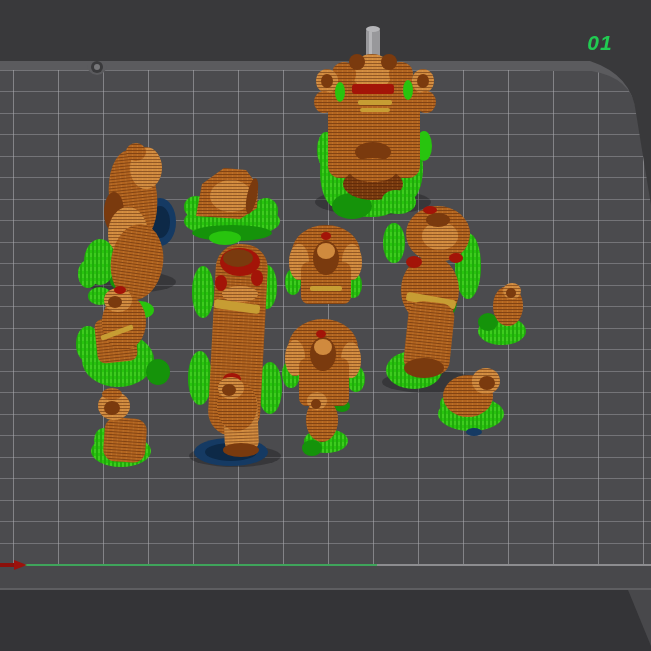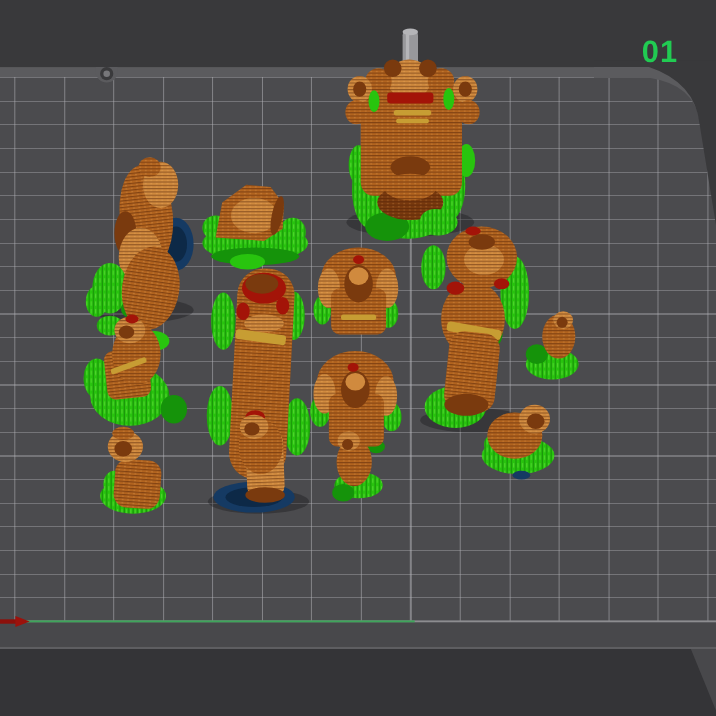--- a/index.html
+++ b/index.html
@@ -34,21 +34,21 @@
   .apron-corner{position:absolute;left:620px;top:590px;width:31px;height:61px;background:#48484b;
                 clip-path:polygon(26% 0,100% 92%,100% 0);}
   
   .x-axis-line{position:absolute;left:0;top:563px;width:16px;height:4px;background:#8c100b;}
   .x-axis-head{position:absolute;left:14px;top:560px;width:0;height:0;
                border-top:5px solid transparent;border-bottom:5px solid transparent;
                border-left:13px solid #9c120c;}
   
   .plate-number{
     position:absolute;left:578px;top:31px;width:44px;text-align:center;
-    color:#21cb52;font-size:28px;font-weight:bold;letter-spacing:1px;
+    color:#21cb52;font-size:21px;font-weight:bold;letter-spacing:1px;font-style:italic;
   }
   .models-svg{position:absolute;left:0;top:0;width:651px;height:651px;}
 </style>
 </head>
 <body>
 
 <div class="screen">
 
   <div class="plate-band"></div>
   <div class="plate-grid"></div>

